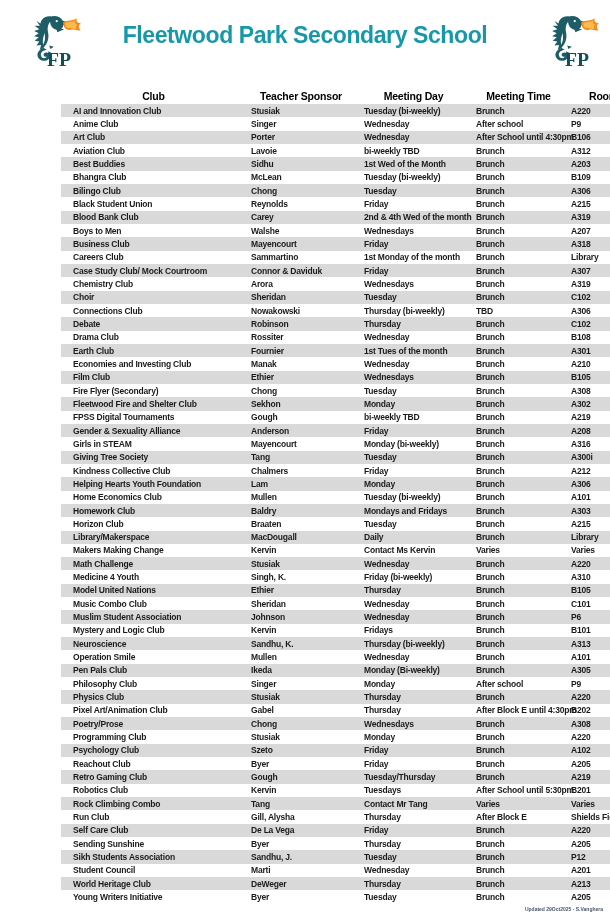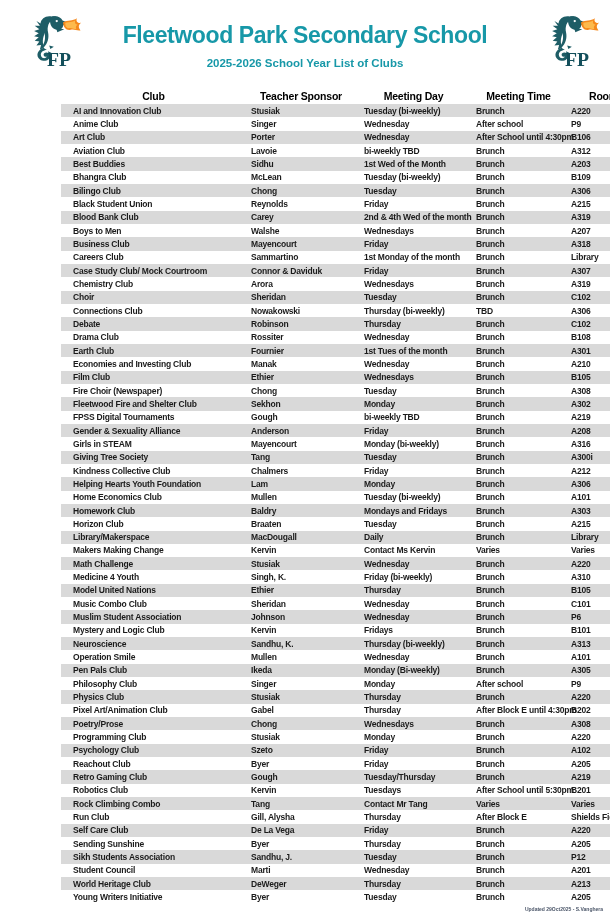--- a/index.html
+++ b/index.html
@@ -104,21 +104,20 @@
   <svg class="logo left" width="58" height="68" viewBox="0 0 100 100">
     <use href="#fp-dragon" width="100" height="100"></use>
   </svg>
 
   <svg class="logo right" width="58" height="68" viewBox="0 0 100 100">
     <use href="#fp-dragon" width="100" height="100"></use>
   </svg>
 
   <div class="school-title">Fleetwood Park Secondary School</div>
 
-  <div class="subtitle">2025-2026 School Year List of Clubs</div>
 
   <div class="table thead">
     <div class="trow" id="thead-row">
         <div class="th">Club</div>
         <div class="th">Teacher Sponsor</div>
         <div class="th">Meeting Day</div>
         <div class="th">Meeting Time</div>
         <div class="th">Room</div>
       </div>
   </div>
@@ -265,21 +264,21 @@
         <div class="td c4">A210</div>
       </div>
       <div class="trow">
         <div class="td c0">Film Club</div>
         <div class="td c1">Ethier</div>
         <div class="td c2">Wednesdays</div>
         <div class="td c3">Brunch</div>
         <div class="td c4">B105</div>
       </div>
       <div class="trow">
-        <div class="td c0">Fire Choir (Newspaper)</div>
+        <div class="td c0">Fire Flyer (Secondary)</div>
         <div class="td c1">Chong</div>
         <div class="td c2">Tuesday</div>
         <div class="td c3">Brunch</div>
         <div class="td c4">A308</div>
       </div>
       <div class="trow">
         <div class="td c0">Fleetwood Fire and Shelter Club</div>
         <div class="td c1">Sekhon</div>
         <div class="td c2">Monday</div>
         <div class="td c3">Brunch</div>

